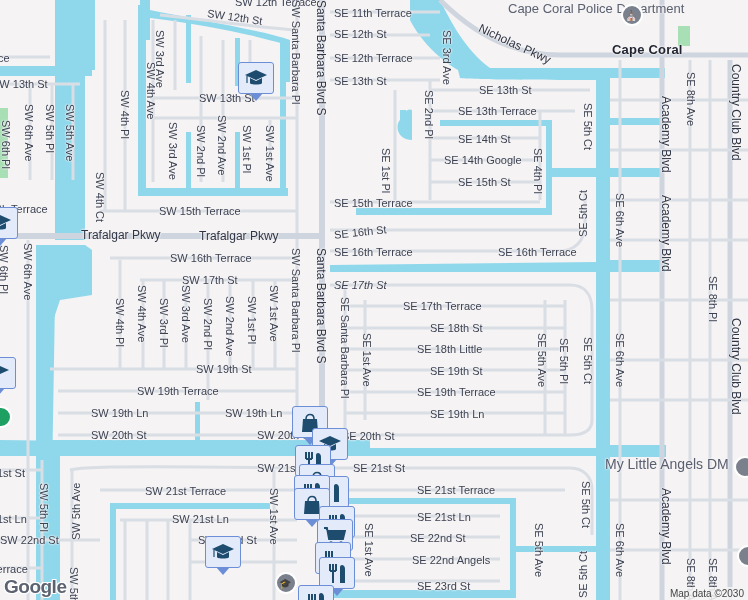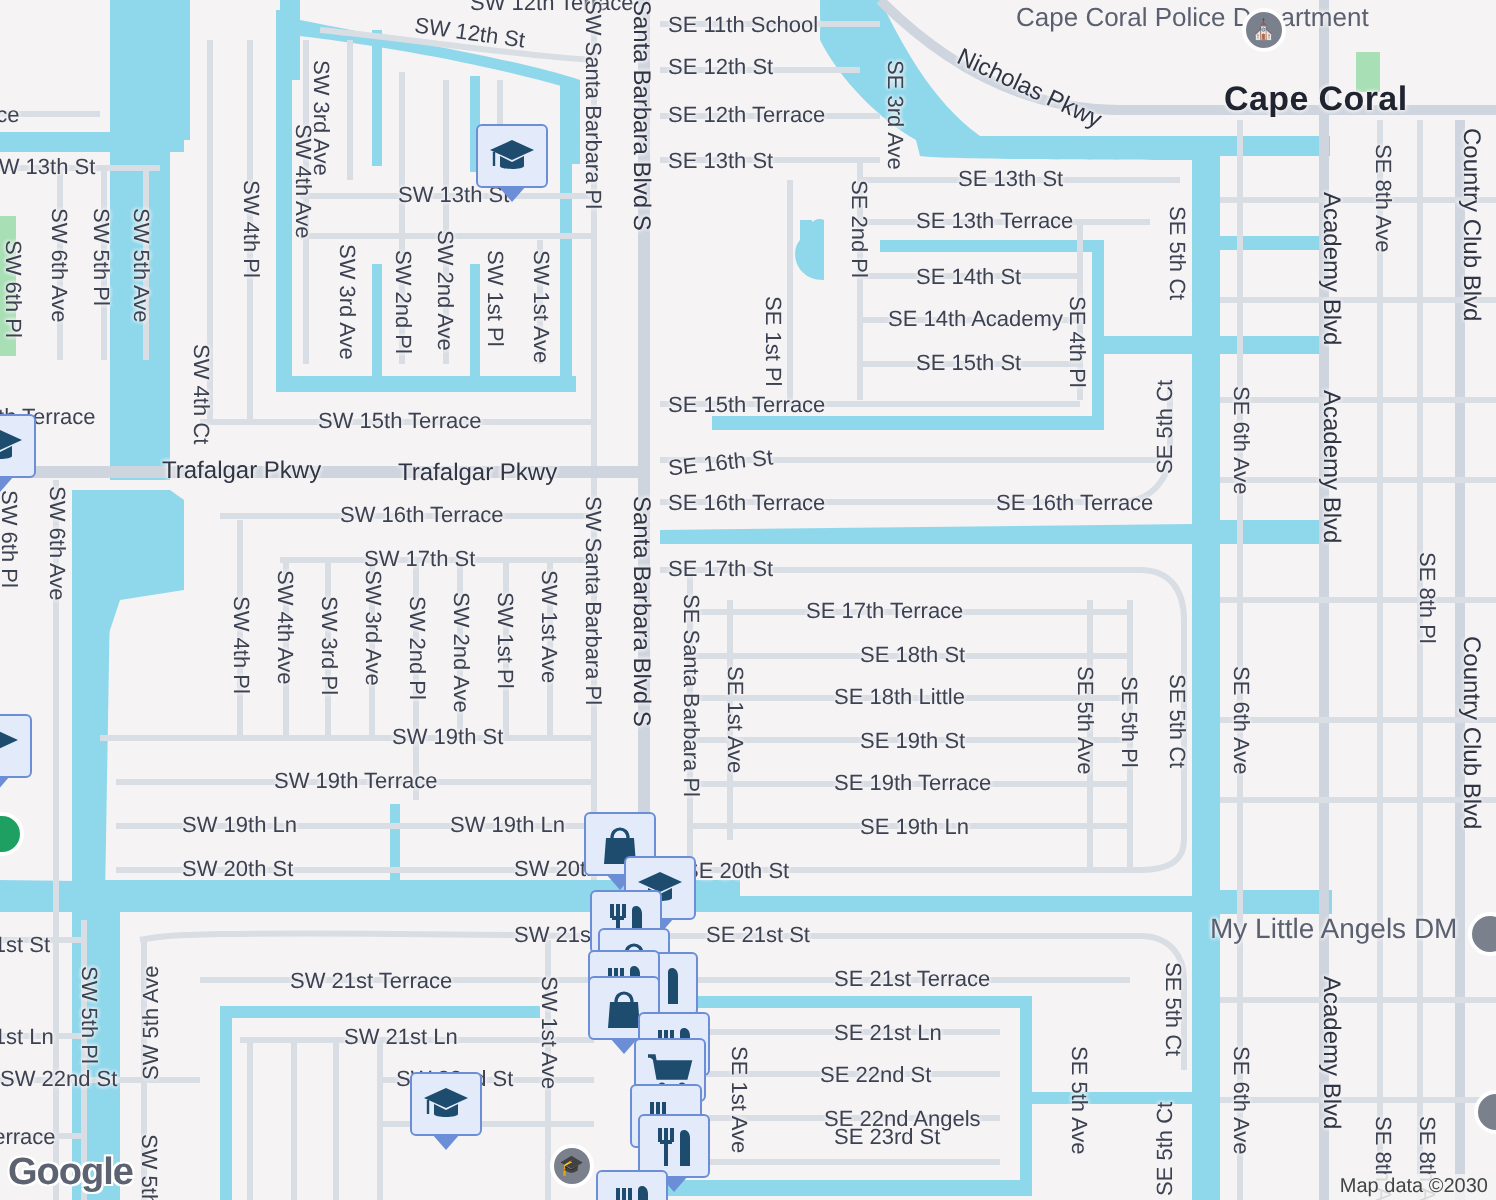--- a/index.html
+++ b/index.html
@@ -4,21 +4,21 @@
   <style>
     html, body { margin: 0; padding: 0; }
     body { width: 748px; height: 600px; overflow: hidden; background: #f5f3f4; font-family: "Liberation Sans", sans-serif; }
     #map { position: relative; width: 748px; height: 600px; overflow: hidden; background: #f5f3f4; }
     #map svg.base { position: absolute; left: 0; top: 0; }
     .lbl { position: absolute; font-size: 11px; color: #3c4252; white-space: nowrap; line-height: 12px;
            text-shadow: 0 0 2px #f5f3f4, 0 0 2px #f5f3f4, 0 0 2px #f5f3f4; }
     .lbl.major { font-size: 12px; color: #2f3545; }
     .lbl.v { transform-origin: 0 0; transform: rotate(90deg); }
     .lbl.vr { transform-origin: 0 0; transform: rotate(-90deg); }
-    .lbl.city { font-size: 17px; color: #1f2430; font-weight: bold; letter-spacing: 0.2px; }
+    .lbl.city { font-size: 13px; color: #1f2430; font-weight: bold; letter-spacing: 0.2px; }
     .lbl.poi { font-size: 13px; color: #5a6070; }
     .pin { position: absolute; width: 36px; height: 32px; background: #e3ebfb; border: 1px solid #6b8ed6; border-radius: 3px;
            box-sizing: border-box; display: flex; align-items: center; justify-content: center; }
     .pin::after { content: ""; position: absolute; left: 50%; bottom: -8px; margin-left: -7px; width: 0; height: 0;
            border-left: 7px solid transparent; border-right: 7px solid transparent; border-top: 8px solid #6b8ed6; }
     .pin svg { width: 24px; height: 22px; }
     .poi-dot { position: absolute; width: 22px; height: 22px; border-radius: 50%; background: #7a808c; border: 2px solid #fff;
                box-sizing: border-box; display: flex; align-items: center; justify-content: center; color: #fff; font-size: 10px; }
     .footer-google { position: absolute; left: 4px; bottom: 2px; font-size: 19px; font-weight: bold; color: #5c6270;
            text-shadow: -1px -1px 0 #fff, 1px -1px 0 #fff, -1px 1px 0 #fff, 1px 1px 0 #fff; letter-spacing: -0.5px; }
@@ -176,47 +176,47 @@
       <line x1="147" y1="520" x2="147" y2="600"></line>
       <line x1="168" y1="520" x2="168" y2="600"></line>
       <line x1="190" y1="520" x2="190" y2="600"></line>
       <line x1="42" y1="460" x2="42" y2="600"></line>
       <line x1="72" y1="470" x2="72" y2="600"></line>
     </g>
   </svg>
 
   <div class="lbl" style="left:235px;top:-4px;">SW 12th Terrace</div>
   <div class="lbl" style="left:207px;top:11px;transform:rotate(8deg);">SW 12th St</div>
-  <div class="lbl" style="left:334px;top:7px;">SE 11th School</div>
+  <div class="lbl" style="left:334px;top:7px;">SE 11th Terrace</div>
   <div class="lbl" style="left:334px;top:28px;">SE 12th St</div>
   <div class="lbl" style="left:334px;top:52px;">SE 12th Terrace</div>
   <div class="lbl" style="left:334px;top:75px;">SE 13th St</div>
   <div class="lbl" style="left:479px;top:84px;">SE 13th St</div>
   <div class="lbl" style="left:458px;top:105px;">SE 13th Terrace</div>
   <div class="lbl" style="left:458px;top:133px;">SE 14th St</div>
-  <div class="lbl" style="left:444px;top:154px;">SE 14th Academy</div>
+  <div class="lbl" style="left:444px;top:154px;">SE 14th Google</div>
   <div class="lbl" style="left:458px;top:176px;">SE 15th St</div>
   <div class="lbl" style="left:334px;top:197px;">SE 15th Terrace</div>
   <div class="lbl" style="left:334px;top:226px;transform:rotate(-6deg);">SE 16th St</div>
   <div class="lbl" style="left:334px;top:246px;">SE 16th Terrace</div>
   <div class="lbl" style="left:498px;top:246px;">SE 16th Terrace</div>
-  <div class="lbl" style="left:334px;top:279px;">SE 17th St</div>
+  <div class="lbl" style="left:334px;top:279px;font-style:italic;">SE 17th St</div>
   <div class="lbl" style="left:403px;top:300px;">SE 17th Terrace</div>
   <div class="lbl" style="left:430px;top:322px;">SE 18th St</div>
   <div class="lbl" style="left:417px;top:343px;">SE 18th Little</div>
   <div class="lbl" style="left:430px;top:365px;">SE 19th St</div>
   <div class="lbl" style="left:417px;top:386px;">SE 19th Terrace</div>
   <div class="lbl" style="left:430px;top:408px;">SE 19th Ln</div>
   <div class="lbl" style="left:342px;top:430px;">SE 20th St</div>
   <div class="lbl" style="left:353px;top:462px;">SE 21st St</div>
   <div class="lbl" style="left:417px;top:484px;text-align:right;">SE 21st Terrace</div>
   <div class="lbl" style="left:417px;top:511px;">SE 21st Ln</div>
   <div class="lbl" style="left:410px;top:532px;">SE 22nd St</div>
   <div class="lbl" style="left:412px;top:554px;">SE 22nd Angels</div>
-  <div class="lbl" style="left:417px;top:563px;">SE 23rd St</div>
+  <div class="lbl" style="left:417px;top:580px;">SE 23rd St</div>
 
   <div class="lbl major" style="left:482px;top:22px;transform:rotate(25deg);transform-origin:0 0;">Nicholas Pkwy</div>
 
   <div class="lbl v" style="left:453px;top:30px;">SE 3rd Ave</div>
   <div class="lbl v" style="left:435px;top:90px;">SE 2nd Pl</div>
   <div class="lbl v" style="left:392px;top:148px;">SE 1st Pl</div>
   <div class="lbl v" style="left:544px;top:148px;">SE 4th Pl</div>
   <div class="lbl v" style="left:594px;top:103px;">SE 5th Ct</div>
   <div class="lbl vr" style="left:577px;top:237px;">SE 5th Ct</div>
   <div class="lbl v" style="left:594px;top:337px;">SE 5th Ct</div>

